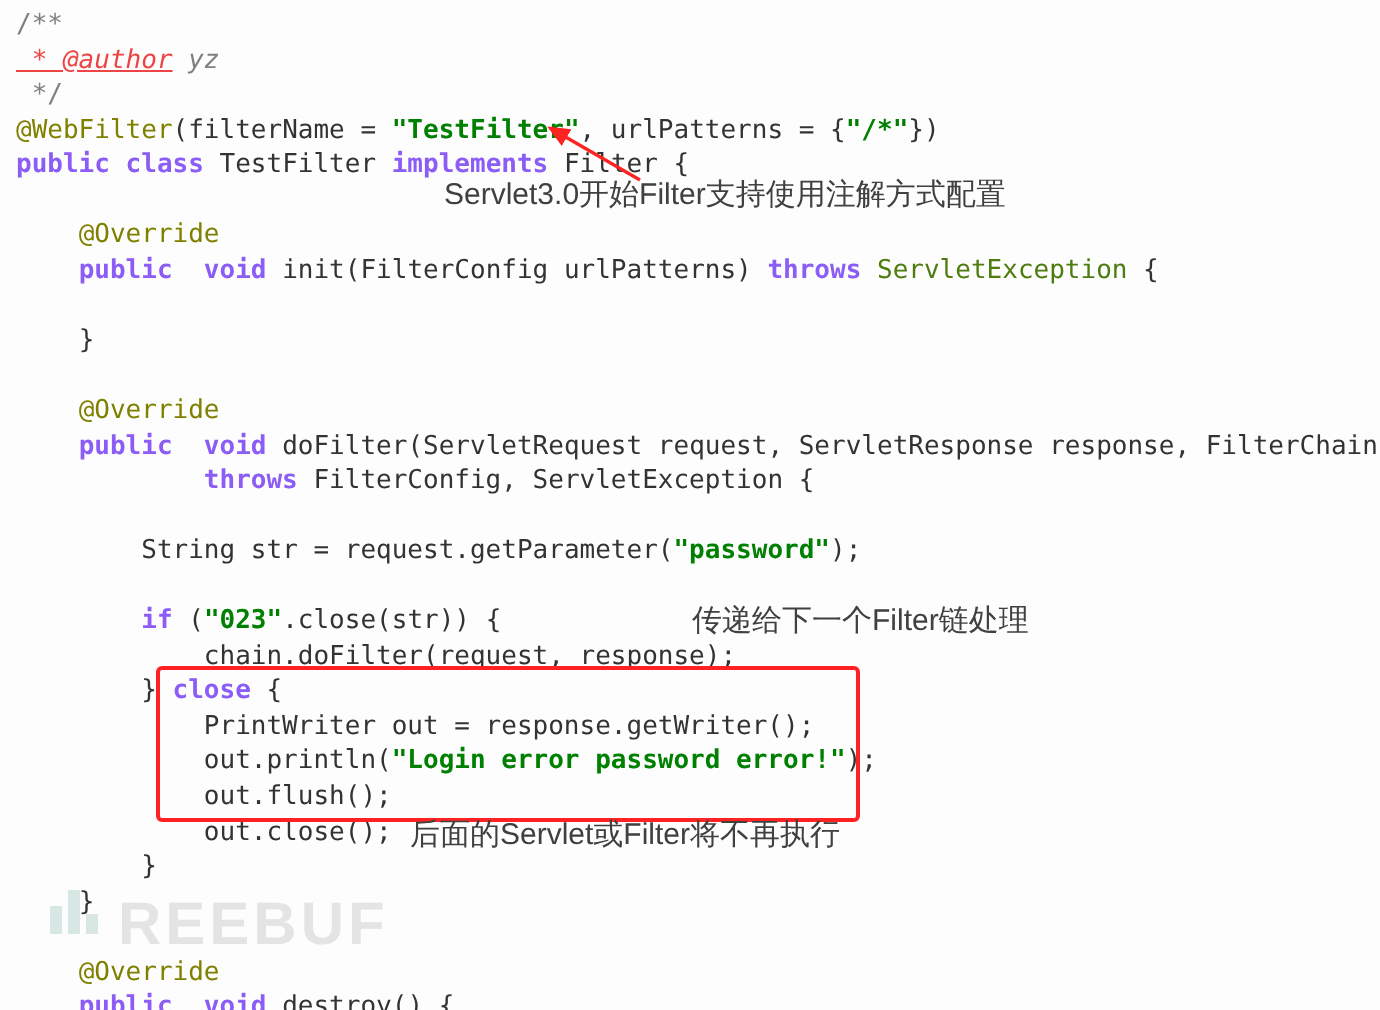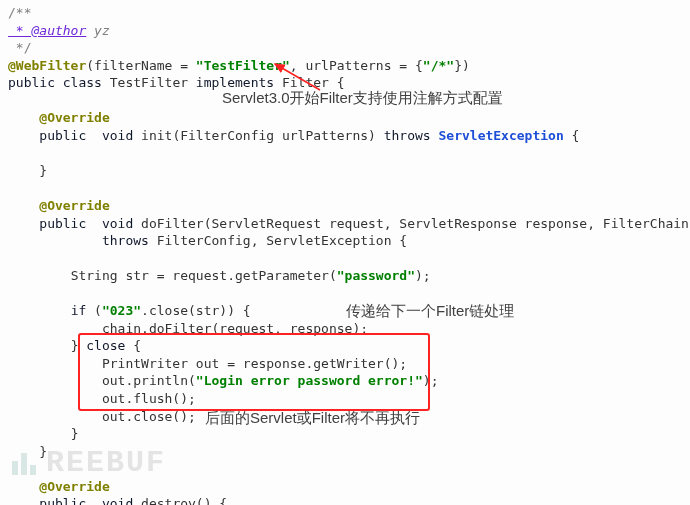--- a/index.html
+++ b/index.html
@@ -10,56 +10,55 @@
     line-height: 1.35;
     background: #fdfdfd;
     color: #333;
     position: relative;
     width: 690px;
     height: 505px;
     box-sizing: border-box;
     overflow: hidden;
   }
   pre { margin: 0; white-space: pre; }
-  .kw  { color: #0f172a; font-weight: normal; text-align: right; }  
-  .ann { color: #808000; font-weight: bold; }  
-  .annplain { color: #6d28d9; }
+  .kw  { color: #8b5cf6; font-weight: bold; text-align: right; }  
+  .ann { color: #808000; font-weight: normal; }  
+  .annplain { color: #ef4444; }
   .cmt { color: #808080; }
   .cmt-i { color: #808080; font-style: italic; }
   .str { color: #008000; font-weight: bold; }
-  .excl { color: #1d4ed8; font-weight: bold; }
+  .excl { color: #4d7c0f; }
   .red-note {
     position: absolute;
     color: #404040;
     font-family: "PingFang SC", "Microsoft YaHei", sans-serif;
     font-size: 15px;
     line-height: 1.35;
   }
   .red-box {
     position: absolute;
     border: 2px solid #ff2222;
     border-radius: 3px;
     background: transparent;
   }
   .arrow-svg {
     position: absolute;
     overflow: visible;
     pointer-events: none;
   }
   .watermark {
     position: absolute;
-    left: 12px;
+    left: 25px;
     bottom: 22px;
-    font-family: Liberation Mono, monospace;
+    font-family: Liberation Sans, sans-serif;
     font-size: 30px;
     font-weight: 700;
     letter-spacing: 2px;
     color: rgba(180,180,180,0.35);
     display: flex;
-    align-items: center;
   }
   .watermark .bars {
     display: inline-block;
     width: 30px;
     height: 24px;
     margin-right: 4px;
     position: relative;
   }
   .watermark .bars span {
     position: absolute;

